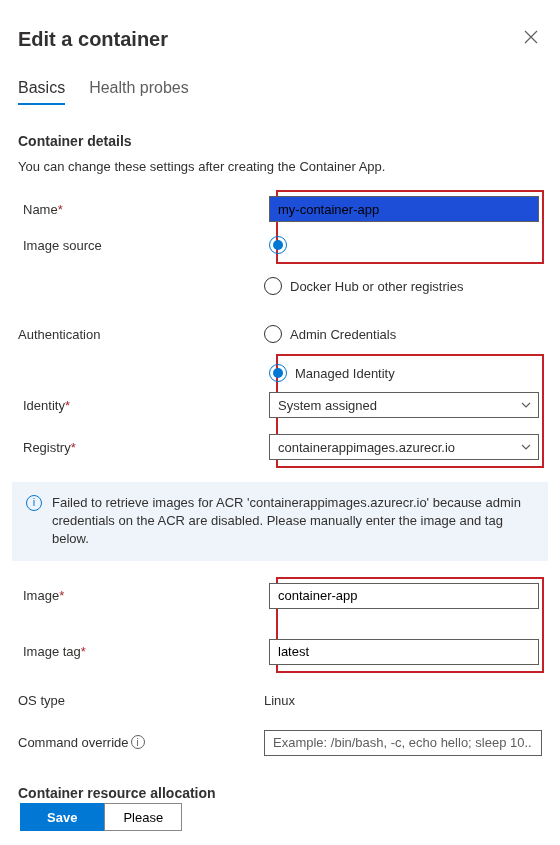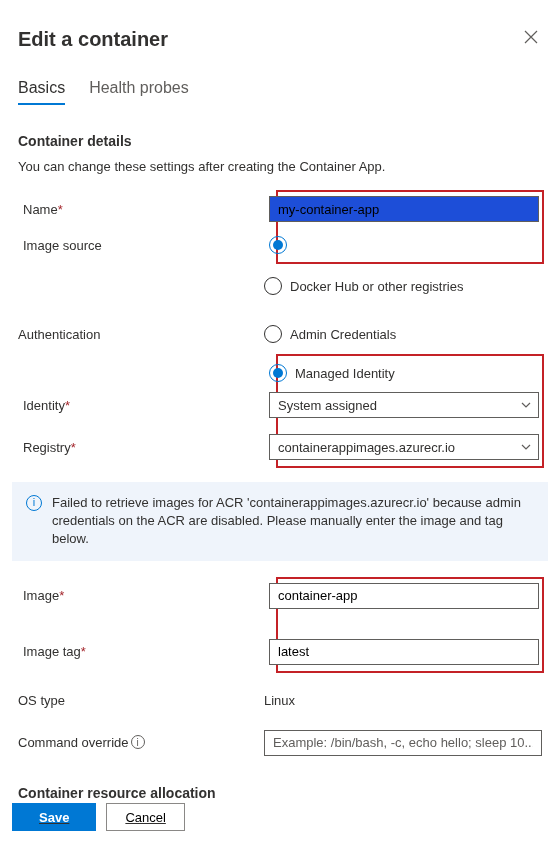--- a/index.html
+++ b/index.html
@@ -41,22 +41,22 @@
     .static-val { font-size: 13px; padding: 2px 0; }
     .info-box {
       background: #eff4fb; padding: 12px 14px; margin: 14px -6px 16px -6px;
       display: flex; gap: 10px; font-size: 13px; line-height: 1.4;
     }
     .info-icon { width: 16px; height: 16px; border: 1px solid #0078d4; border-radius: 50%; color: #0078d4; font-size: 11px; display: flex; align-items: center; justify-content: center; flex-shrink: 0; margin-top: 1px; }
     .info-icon-inline { width: 14px; height: 14px; border: 1px solid #605e5c; border-radius: 50%; color: #605e5c; font-size: 10px; display: inline-flex; align-items: center; justify-content: center; margin-left: 2px; }
     .hlbox { border: 2.5px solid #c42126; padding: 3px; margin-left: -5px; margin-right: -2px; }
     .hlbox-l { margin-left: 258px; }
     .footer {
-      position: absolute; left: 12px; bottom: 14px;
-      display: flex; gap: 10px; text-decoration: underline;
+      position: absolute; left: 20px; bottom: 14px;
+      display: flex; gap: 0;
     }
     .btn { height: 28px; padding: 0 18px; font-size: 13px; font-family: inherit; cursor: pointer; border: 1px solid #8a8886; background: #fff; }
     .btn.primary { background: #0078d4; color: #fff; border-color: #0078d4; font-weight: 600; padding: 0 26px; }
     .sp { height: 8px; }
     .sp2 { height: 14px; }
   </style>
 </head>
 <body>
 
 <div class="header">
@@ -199,14 +199,14 @@
     <span class="info-icon-inline">i</span>
   </div>
   <div class="field"><input class="txt-input" placeholder="Example: /bin/bash, -c, echo hello; sleep 10..." style=""></div>
 </div>
 
 <div style="height:22px;"></div>
 <div class="section-heading">Container resource allocation</div>
 
 <div class="footer">
   <button class="btn primary">Save</button>
-  <button class="btn">Cancel</button>
+  <button class="btn">Please</button>
 </div>
 
 </body></html>

